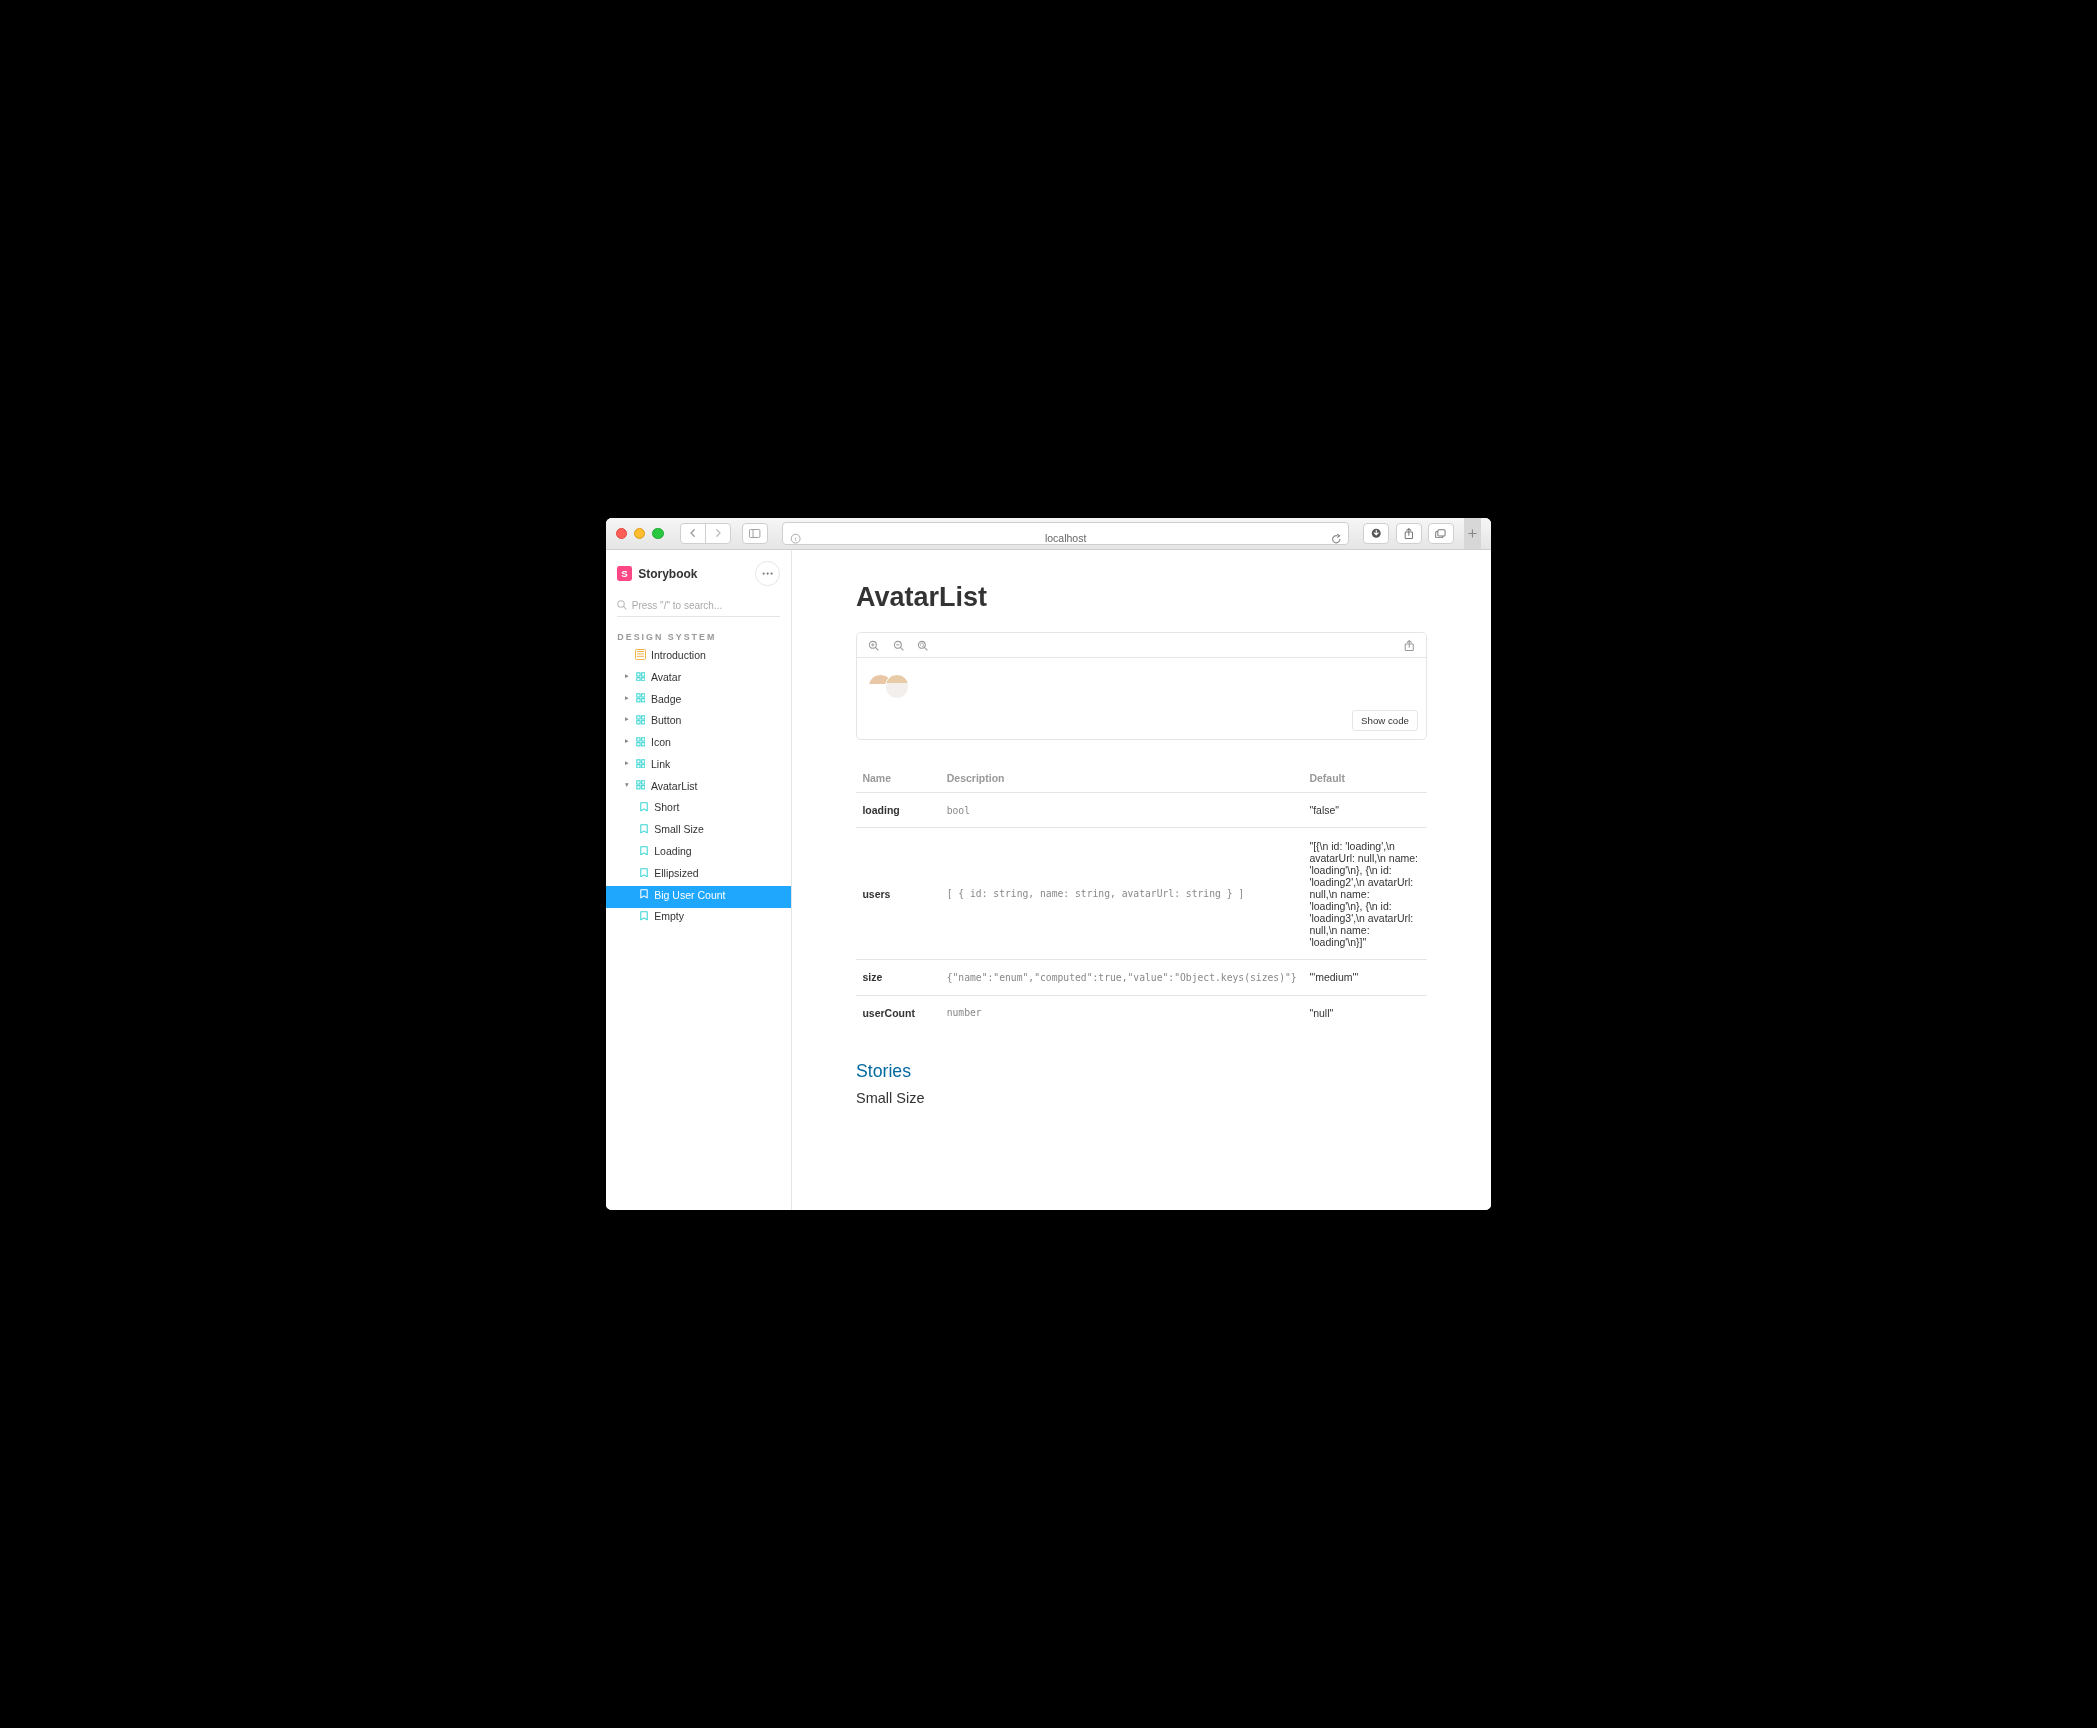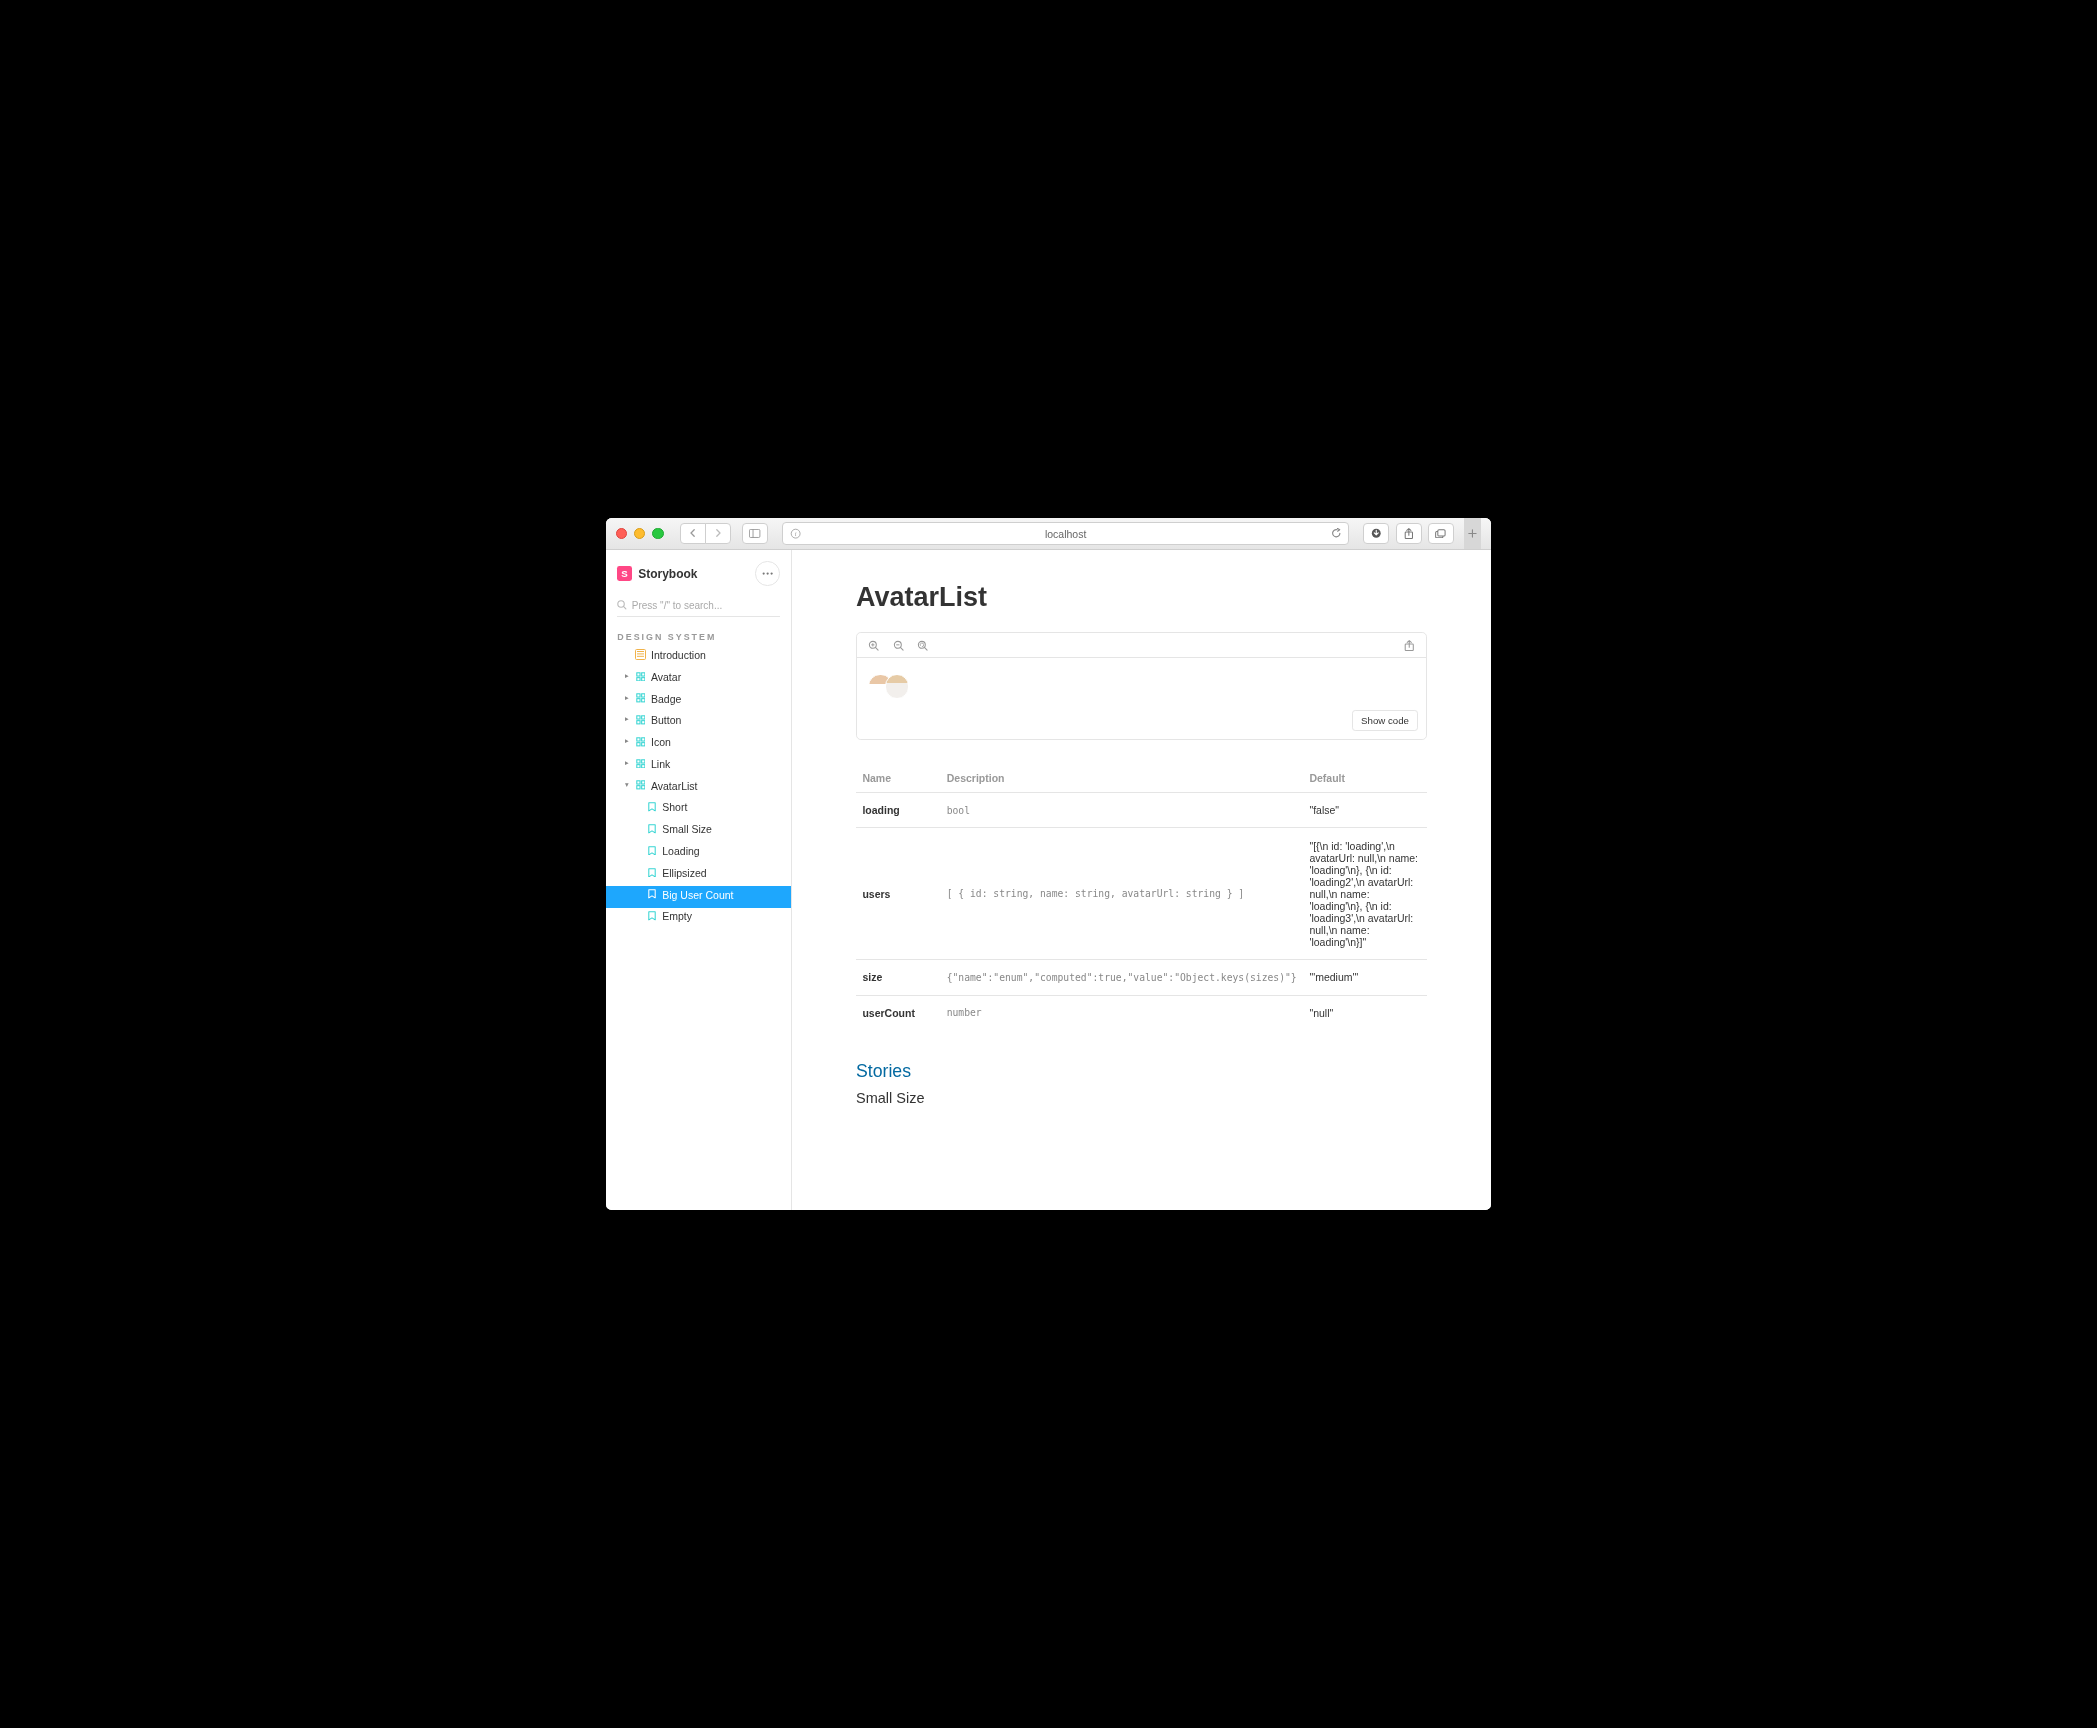--- a/index.html
+++ b/index.html
@@ -43,21 +43,21 @@
   .dot.green{background:#28c840;border:0.8px solid #1faa32;}
   .tb-btn{
     width:24px;height:19.3px;border:0.8px solid #cfcfcf;border-radius:4px;
     background:#fff;display:inline-flex;align-items:center;justify-content:center;
   }
   .tb-group{display:flex;}
   .tb-group .tb-btn:first-child{border-top-right-radius:0;border-bottom-right-radius:0;}
   .tb-group .tb-btn:last-child{border-top-left-radius:0;border-bottom-left-radius:0;margin-left:-0.8px;}
   .addr{
     flex:1;margin:12px 8px;height:21px;border:0.8px solid #cfcfcf;border-radius:4px;background:#fff;
-    display:flex;align-items:center;justify-content:center;color:#666;font-size:10.5px;position:relative;
+    display:flex;align-items:flex-end;justify-content:center;color:#666;font-size:10.5px;position:relative;
   }
   .addr .lock{position:absolute;left:6.4px;display:flex;align-items:center;}
   .addr .reload{position:absolute;right:6.4px;display:flex;align-items:center;}
   .tb-right{display:flex;gap:6.4px;align-items:center;}
   .plus-tab{width:17.7px;height:31px;display:flex;align-items:center;justify-content:center;margin-left:3.2px;background:#d7d7d7;}
   svg{display:block}
 
   
   .app{flex:1;display:flex;overflow:hidden;}
   .sidebar{
@@ -72,21 +72,21 @@
   .sb-search{margin:0 11.3px 9.7px;height:22.5px;border-bottom:0.8px solid var(--border);display:flex;align-items:center;gap:4.8px;color:#aaa;}
   .sb-section-title{letter-spacing:2px;font-size:8.9px;color:#999;font-weight:700;padding:4.8px 11.3px 4.8px;}
   .tree{font-size:10.5px;user-select:none;}
   .tree-row{
     display:flex;gap:4.8px;padding:2.4px 8px 2.4px 6.4px;cursor:pointer;height:17px;
   }
   .tree-row .chevron{width:6.4px;display:flex;justify-content:center;color:#888;font-size:7.2px;}
   .tree-row .ticon{width:11.3px;height:11.3px;display:flex;align-items:center;justify-content:center;}
   .tree-row .label{flex:1;white-space:nowrap;overflow:hidden;text-overflow:ellipsis;}
   .tree-row.indent-1{padding-left:17.7px;}
-  .tree-row.indent-2{padding-left:29px;}
+  .tree-row.indent-2{padding-left:21px;}
   .tree-row.selected{background:var(--selected);color:#fff;}
   .tree-row.selected .ticon svg path,
   .tree-row.selected .ticon svg rect{stroke:#fff;}
   .doc-icon{width:9.7px;height:9.7px;border:1.2px solid #f1b34a;border-radius:1.6px;position:relative;}
   .doc-icon::after{content:"";position:absolute;left:1.6px;top:1.6px;right:1.6px;height:1.1px;background:#f1b34a;box-shadow:0 2.4px 0 #f1b34a,0 4.8px 0 #f1b34a;}
   .comp-icon svg rect{stroke:#37d5d3;}
   .story-icon svg path{stroke:#37d5d3;}
 
   .main{flex:1;display:flex;flex-direction:column;overflow:hidden;background:#fff;}
   .tabs{display:flex;align-items:center;border-bottom:0.8px solid var(--border);height:32px;}

